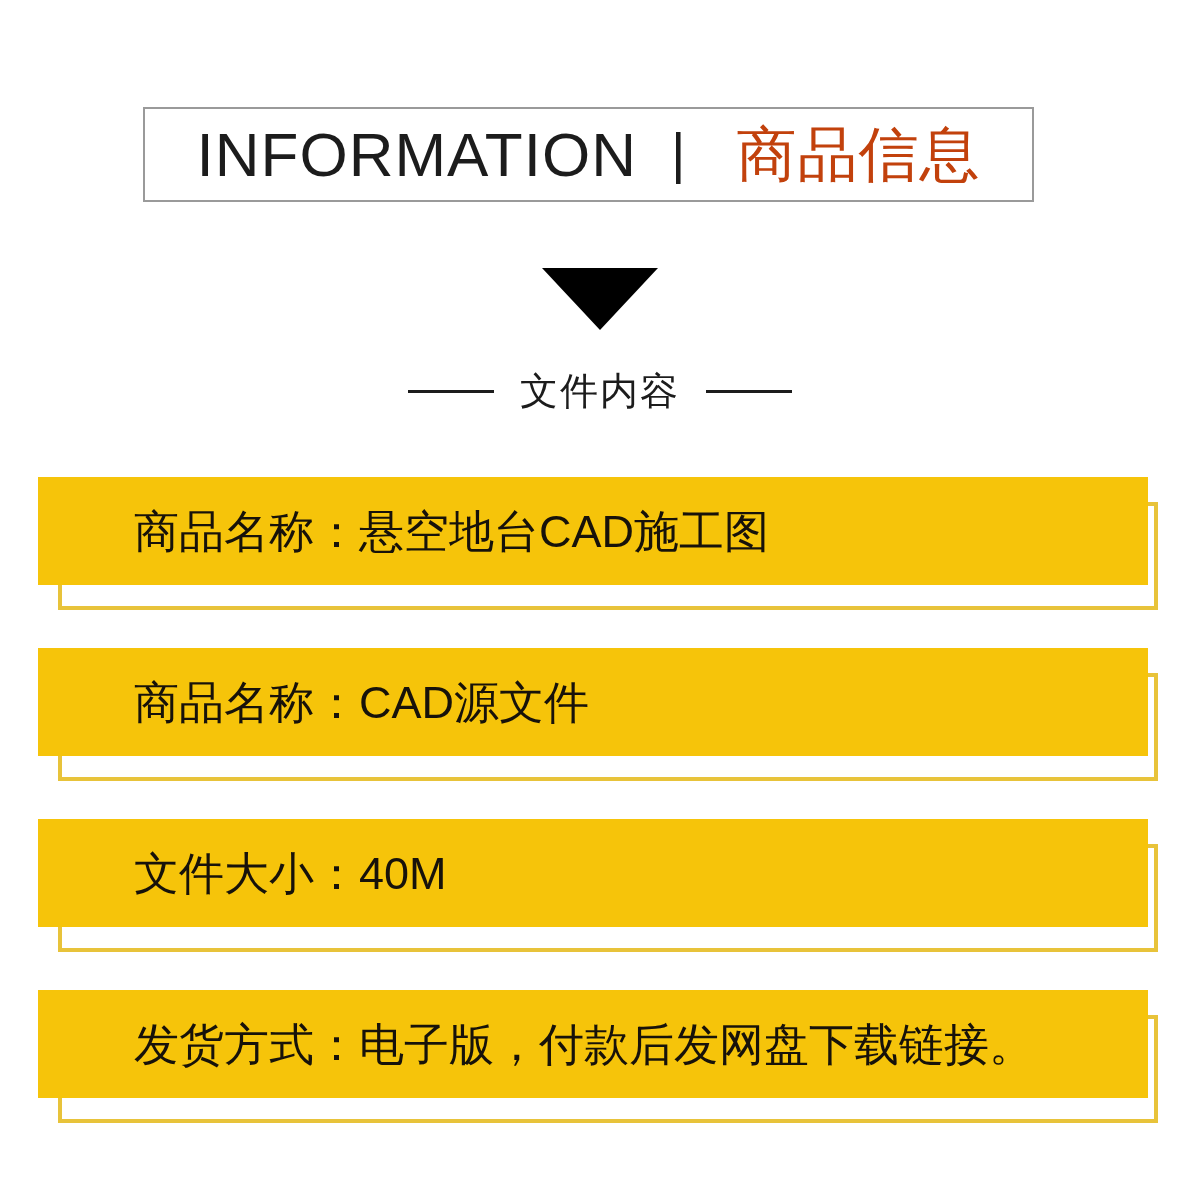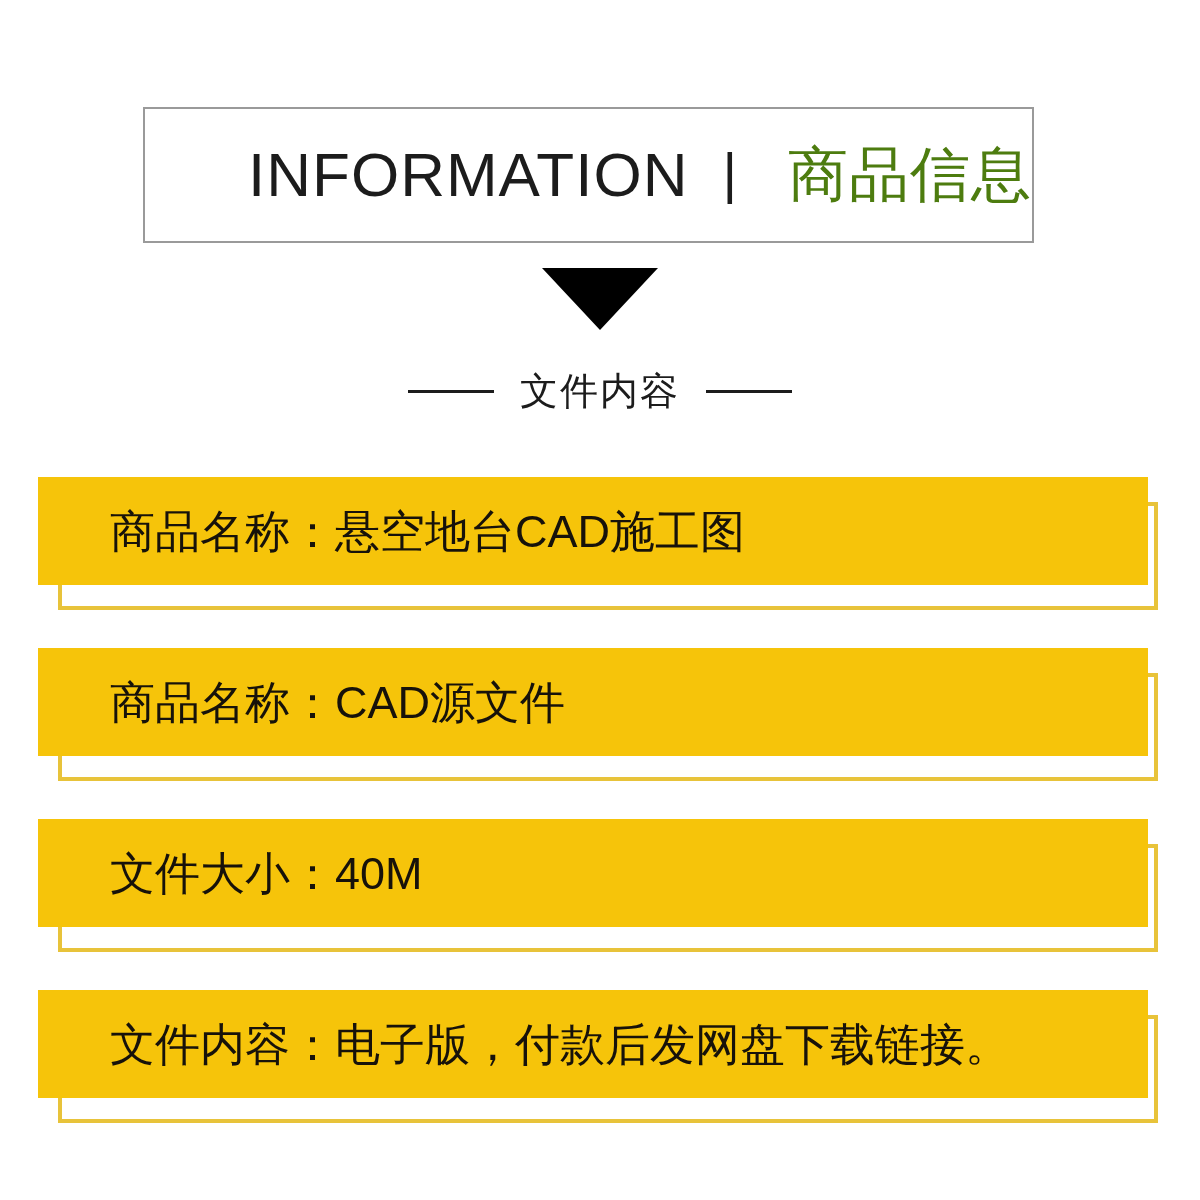--- a/index.html
+++ b/index.html
@@ -21,26 +21,26 @@
     width: 1200px;
     height: 1200px;
   }
 
   
   .header-box {
     position: absolute;
     left: 143px;
     top: 107px;
     width: 891px;
-    height: 136px;
+    height: 95px;
     border: 2px solid #9a9a9a;
     box-sizing: border-box;
     display: flex;
     align-items: center;
-    justify-content: flex-end;
+    justify-content: center;
   }
   .header-inner {
     display: flex;
     align-items: center;
     justify-content: center;
     white-space: nowrap;
   }
   .header-en {
     font-size: 62px;
     font-weight: 300;
@@ -54,21 +54,21 @@
     font-weight: 300;
     color: #1c1c1c;
     margin: 0 34px;
     line-height: 1;
     position: relative;
     top: -2px;
   }
   .header-cn {
     font-size: 60px;
     font-weight: 400;
-    color: #4d7c0f;
+    color: #c2410c;
     letter-spacing: 1px;
     line-height: 1;
     margin-left: 17px;
   }
 
   
   .triangle-wrap {
     position: absolute;
     left: 0;
     top: 268px;
@@ -138,20 +138,21 @@
     display: flex;
     align-items: center;
   }
   .bar-text {
     padding-left: 72px;
     font-size: 45px;
     color: #17120a;
     letter-spacing: 0px;
     white-space: nowrap;
     line-height: 1;
+    margin-left: 24px;
   }
 </style>
 </head>
 <body>
 
 <div class="page">
 
   <div class="header-box">
     <div class="header-inner">
       <span class="header-en">INFORMATION</span>
@@ -189,19 +190,19 @@
     <div class="bar-row">
       <div class="bar-outline"></div>
       <div class="bar-solid">
         <span class="bar-text">文件大小：40M</span>
       </div>
     </div>
 
     <div class="bar-row">
       <div class="bar-outline"></div>
       <div class="bar-solid">
-        <span class="bar-text">文件内容：电子版，付款后发网盘下载链接。</span>
+        <span class="bar-text">发货方式：电子版，付款后发网盘下载链接。</span>
       </div>
     </div>
 
   </div>
 
 </div>
 
 </body></html>

